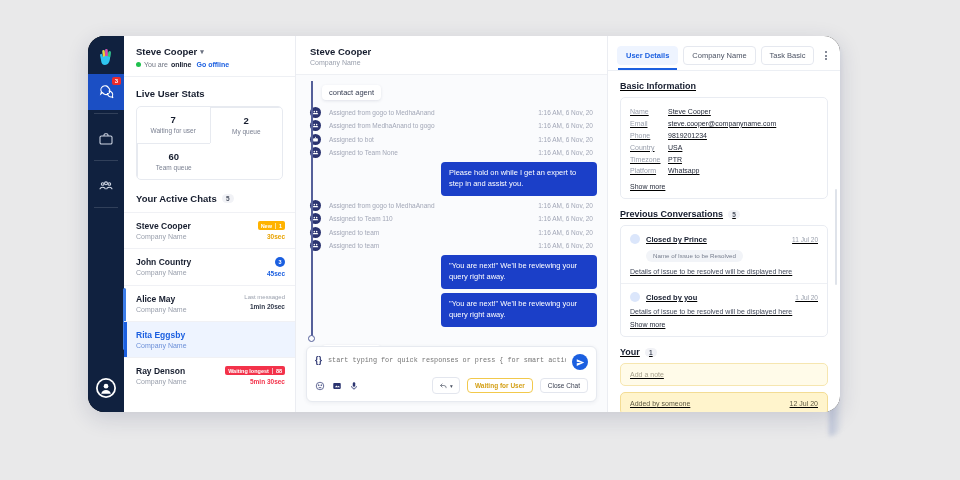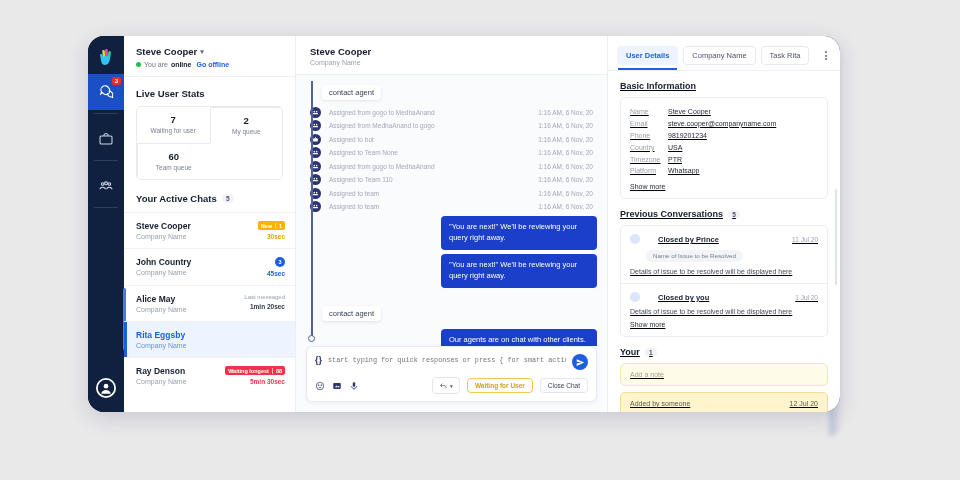--- a/index.html
+++ b/index.html
@@ -249,21 +249,21 @@
     padding: 8px 9px;
   }
   .kv { display: flex; font-size: 7px; line-height: 1.7; }
   .kv .k { width: 38px; flex: 0 0 38px; color: #9aa0ad; }
   .kv .v { color: #262c3b; }
   .show-more { font-size: 7px; color: #262c3b; margin-top: 6px; }
 
   .conv-card { margin: 0 12px; border: 1px solid #e9ecf2; border-radius: 5px; }
   .conv-item { padding: 8px 9px; }
   .conv-item + .conv-item { border-top: 1px solid #eef0f4; }
-  .conv-top { display: flex; align-items: center; gap: 18px; justify-content: space-between; }
+  .conv-top { display: flex; align-items: center; gap: 6px; justify-content: space-between; }
   .conv-av { width: 10px; height: 10px; border-radius: 50%; background: #dbe6fb; flex: 0 0 10px; }
   .conv-title { font-size: 7.5px; font-weight: 700; color: #161d2e; flex: 1; }
   .conv-date { font-size: 6.5px; color: #9aa0ad; }
   .issue-chip {
     display: inline-block; background: #f2f4f8; color: #767d8d;
     font-size: 6.2px; border-radius: 8px; padding: 2.5px 7px; margin: 5px 0 0 16px;
   }
   .conv-desc { font-size: 7px; color: #444b5c; margin-top: 6px; }
   .conv-more { font-size: 7px; color: #262c3b; margin-top: 6px; }
 
@@ -482,20 +482,23 @@
             <svg width="7" height="7" viewBox="0 0 24 24" fill="#fff">
                 <circle cx="8" cy="9" r="2.6"></circle>
                 <circle cx="16" cy="9" r="2.6"></circle>
                 <path d="M2.5 18c0-2.6 2.4-4 5.5-4s5.5 1.4 5.5 4zM10.5 18c0-2.6 2.4-4 5.5-4s5.5 1.4 5.5 4z"></path>
               </svg>
           </div>
           <div class="evt-txt">Assigned to Team None</div>
           <div class="evt-time">1:16 AM, 6 Nov, 20</div>
         </div>
 
+        <div class="bubble-row">
+          <div class="bubble">Please hold on while I get an expert to step in and assist you.</div>
+        </div>
 
         <div class="evt">
           <div class="evt-dot">
             <svg width="7" height="7" viewBox="0 0 24 24" fill="#fff">
                 <circle cx="8" cy="9" r="2.6"></circle>
                 <circle cx="16" cy="9" r="2.6"></circle>
                 <path d="M2.5 18c0-2.6 2.4-4 5.5-4s5.5 1.4 5.5 4zM10.5 18c0-2.6 2.4-4 5.5-4s5.5 1.4 5.5 4z"></path>
               </svg>
           </div>
           <div class="evt-txt">Assigned from gogo to MedhaAnand</div>
@@ -593,21 +596,21 @@
           <button class="btn-wait">Waiting for User</button>
           <button class="btn-close">Close Chat</button>
         </div>
       </div>
     </div>
 
     <div class="right-col">
       <div class="tabs">
         <div class="tab active">User Details</div>
         <div class="tab">Company Name</div>
-        <div class="tab">Task Rita</div>
+        <div class="tab">Task Basic</div>
         <div class="kebab">
             <i></i>
             <i></i>
             <i></i>
           </div>
       </div>
       <div class="tabs-underline"></div>
 
       <div class="right-wrap">
         <div class="r-scroll"></div>

